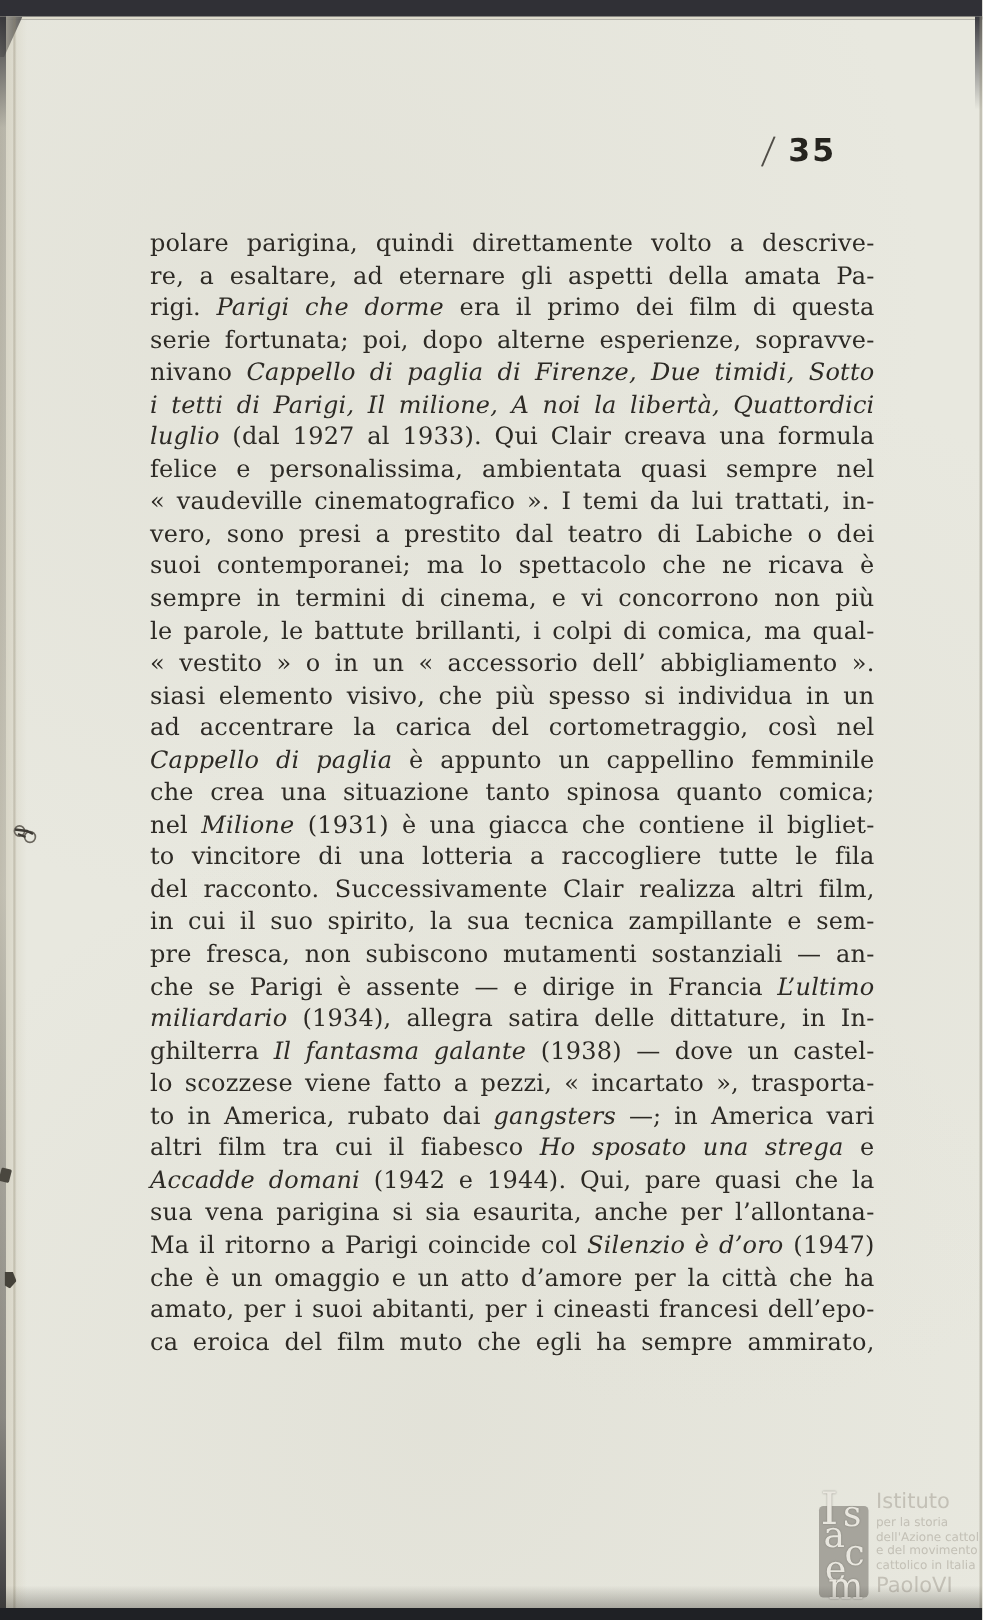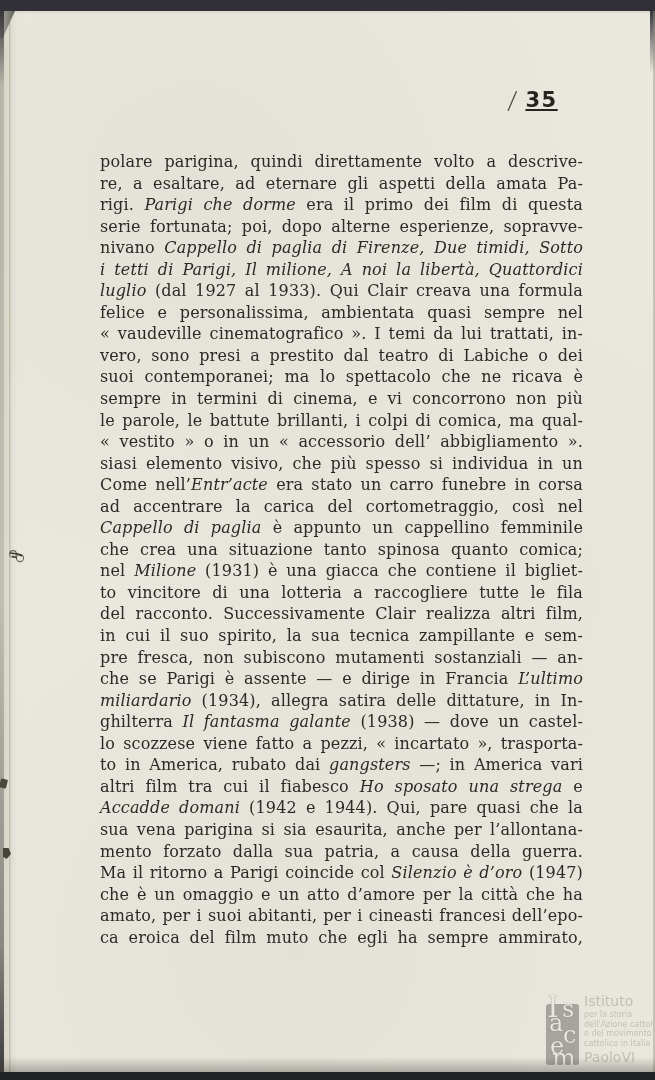--- a/index.html
+++ b/index.html
@@ -59,21 +59,21 @@
     display: flex; align-items: flex-start; gap: 9px;
   }
   .pagenum .slash {
     font-family: "DejaVu Sans", sans-serif;
     font-size: 25px; font-weight: 300; color: #504d47;
     transform: rotate(6deg); display: inline-block; line-height: 1;
   }
   .pagenum .num {
     font-family: "DejaVu Sans", sans-serif;
     font-weight: bold; font-size: 21px; color: #26241f;
-    letter-spacing: 1.5px; line-height: 1.2; text-decoration: underline;
+    letter-spacing: 1.5px; line-height: 1.2;
   }
   .text-block {
     position: absolute; left: 100px; top: 151px; width: 483px;
     color: #2d2a25; font-size: 16px; letter-spacing: 0.15px;
   }
   .line {
     height: 21.55px; line-height: 21.55px;
     text-align: justify; text-align-last: justify;
   }
   .line em { }
@@ -139,38 +139,36 @@
       <div class="line"><em>i tetti di Parigi, Il milione, A noi la libertà, Quattordici</em></div>
       <div class="line"><em>luglio</em><span> (dal 1927 al 1933). Qui Clair creava una formula</span></div>
       <div class="line"><span>felice e personalissima, ambientata quasi sempre nel</span></div>
       <div class="line"><span>« vaudeville cinematografico ». I temi da lui trattati, in-</span></div>
       <div class="line"><span>vero, sono presi a prestito dal teatro di Labiche o dei</span></div>
       <div class="line"><span>suoi contemporanei; ma lo spettacolo che ne ricava è</span></div>
       <div class="line"><span>sempre in termini di cinema, e vi concorrono non più</span></div>
       <div class="line"><span>le parole, le battute brillanti, i colpi di comica, ma qual-</span></div>
       <div class="line"><span>« vestito » o in un « accessorio dell’ abbigliamento ».</span></div>
       <div class="line"><span>siasi elemento visivo, che più spesso si individua in un</span></div>
-      <div class="line"><span>Come nell’</span><em>Entr’acte</em><span> era stato un carro funebre in corsa</span></div>
       <div class="line"><span>ad accentrare la carica del cortometraggio, così nel</span></div>
       <div class="line"><em>Cappello di paglia</em><span> è appunto un cappellino femminile</span></div>
       <div class="line"><span>che crea una situazione tanto spinosa quanto comica;</span></div>
       <div class="line"><span>nel </span><em>Milione</em><span> (1931) è una giacca che contiene il bigliet-</span></div>
       <div class="line"><span>to vincitore di una lotteria a raccogliere tutte le fila</span></div>
       <div class="line"><span>del racconto. Successivamente Clair realizza altri film,</span></div>
       <div class="line"><span>in cui il suo spirito, la sua tecnica zampillante e sem-</span></div>
       <div class="line"><span>pre fresca, non subiscono mutamenti sostanziali — an-</span></div>
       <div class="line"><span>che se Parigi è assente — e dirige in Francia </span><em>L’ultimo</em></div>
       <div class="line"><em>miliardario</em><span> (1934), allegra satira delle dittature, in In-</span></div>
       <div class="line"><span>ghilterra </span><em>Il fantasma galante</em><span> (1938) — dove un castel-</span></div>
       <div class="line"><span>lo scozzese viene fatto a pezzi, « incartato », trasporta-</span></div>
       <div class="line"><span>to in America, rubato dai </span><em>gangsters</em><span> —; in America vari</span></div>
       <div class="line"><span>altri film tra cui il fiabesco </span><em>Ho sposato una strega</em><span> e</span></div>
       <div class="line"><em>Accadde domani</em><span> (1942 e 1944). Qui, pare quasi che la</span></div>
       <div class="line"><span>sua vena parigina si sia esaurita, anche per l’allontana-</span></div>
-      <div class="line"><span>mento forzato dalla sua patria, a causa della guerra.</span></div>
       <div class="line"><span>Ma il ritorno a Parigi coincide col </span><em>Silenzio è d’oro</em><span> (1947)</span></div>
       <div class="line"><span>che è un omaggio e un atto d’amore per la città che ha</span></div>
       <div class="line"><span>amato, per i suoi abitanti, per i cineasti francesi dell’epo-</span></div>
       <div class="line"><span>ca eroica del film muto che egli ha sempre ammirato,</span></div>
     </div>
 
   <span class="staple">
     <svg width="20" height="20" viewBox="0 0 20 20">
       <circle cx="5" cy="8" r="3.4" fill="none" stroke="#6b675e" stroke-width="1.1"></circle>
       <circle cx="12" cy="12" r="3.6" fill="none" stroke="#6b675e" stroke-width="1.1"></circle>

